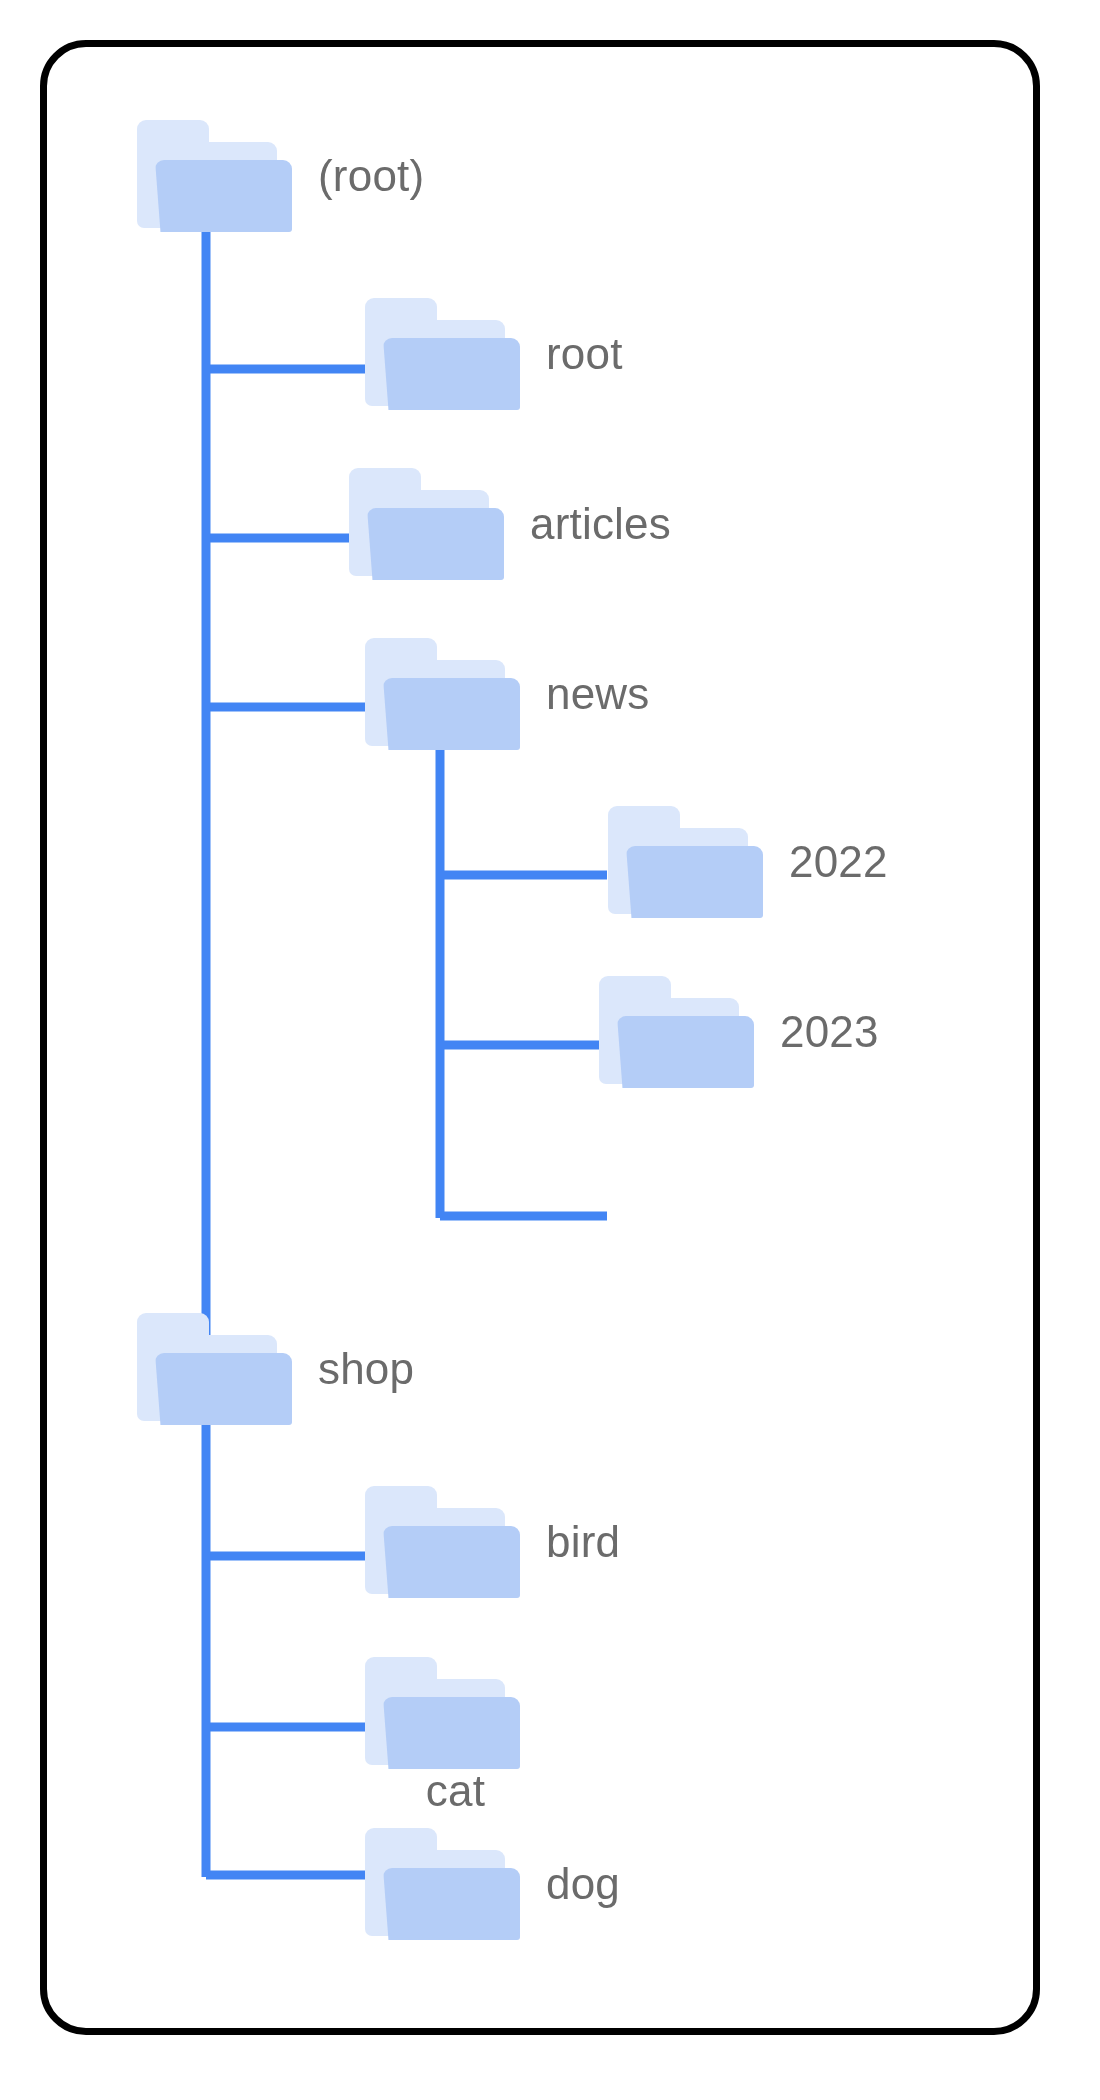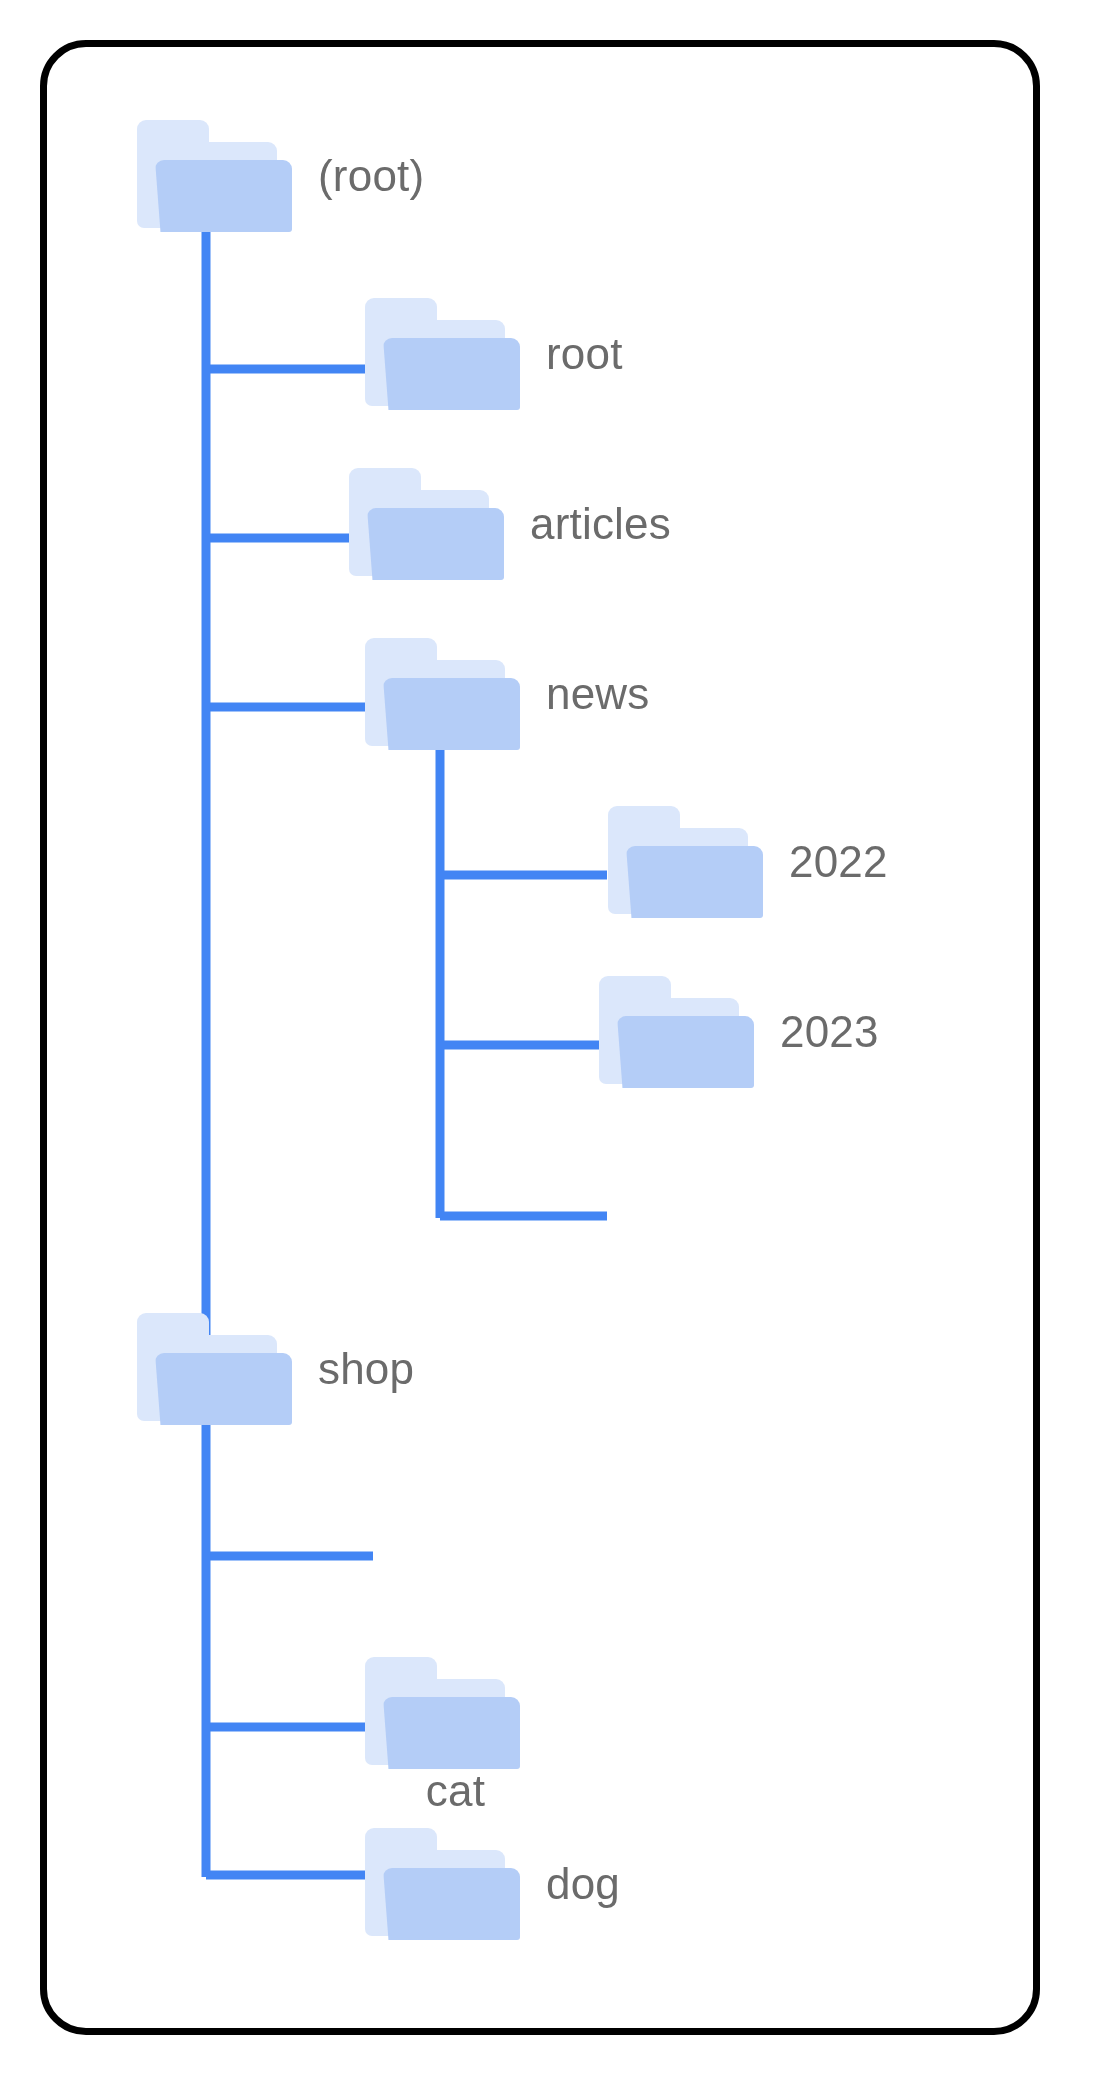--- a/index.html
+++ b/index.html
@@ -189,20 +189,28 @@
 
   <div class="node" style="left:137px; top:1313px;justify-content:space-between;">
     <span class="folder">
       <span class="tab"></span>
         <span class="back"></span>
         <span class="front"></span>
     </span>
     <span class="label">shop</span>
   </div>
 
+  <div class="node" style="left:365px; top:1486px;">
+    <span class="folder">
+      <span class="tab"></span>
+        <span class="back"></span>
+        <span class="front"></span>
+    </span>
+    <span class="label">bird</span>
+  </div>
 
   <div class="node" style="left:365px; top:1657px;flex-direction:column;">
     <span class="folder">
       <span class="tab"></span>
         <span class="back"></span>
         <span class="front"></span>
     </span>
     <span class="label">cat</span>
   </div>
 

